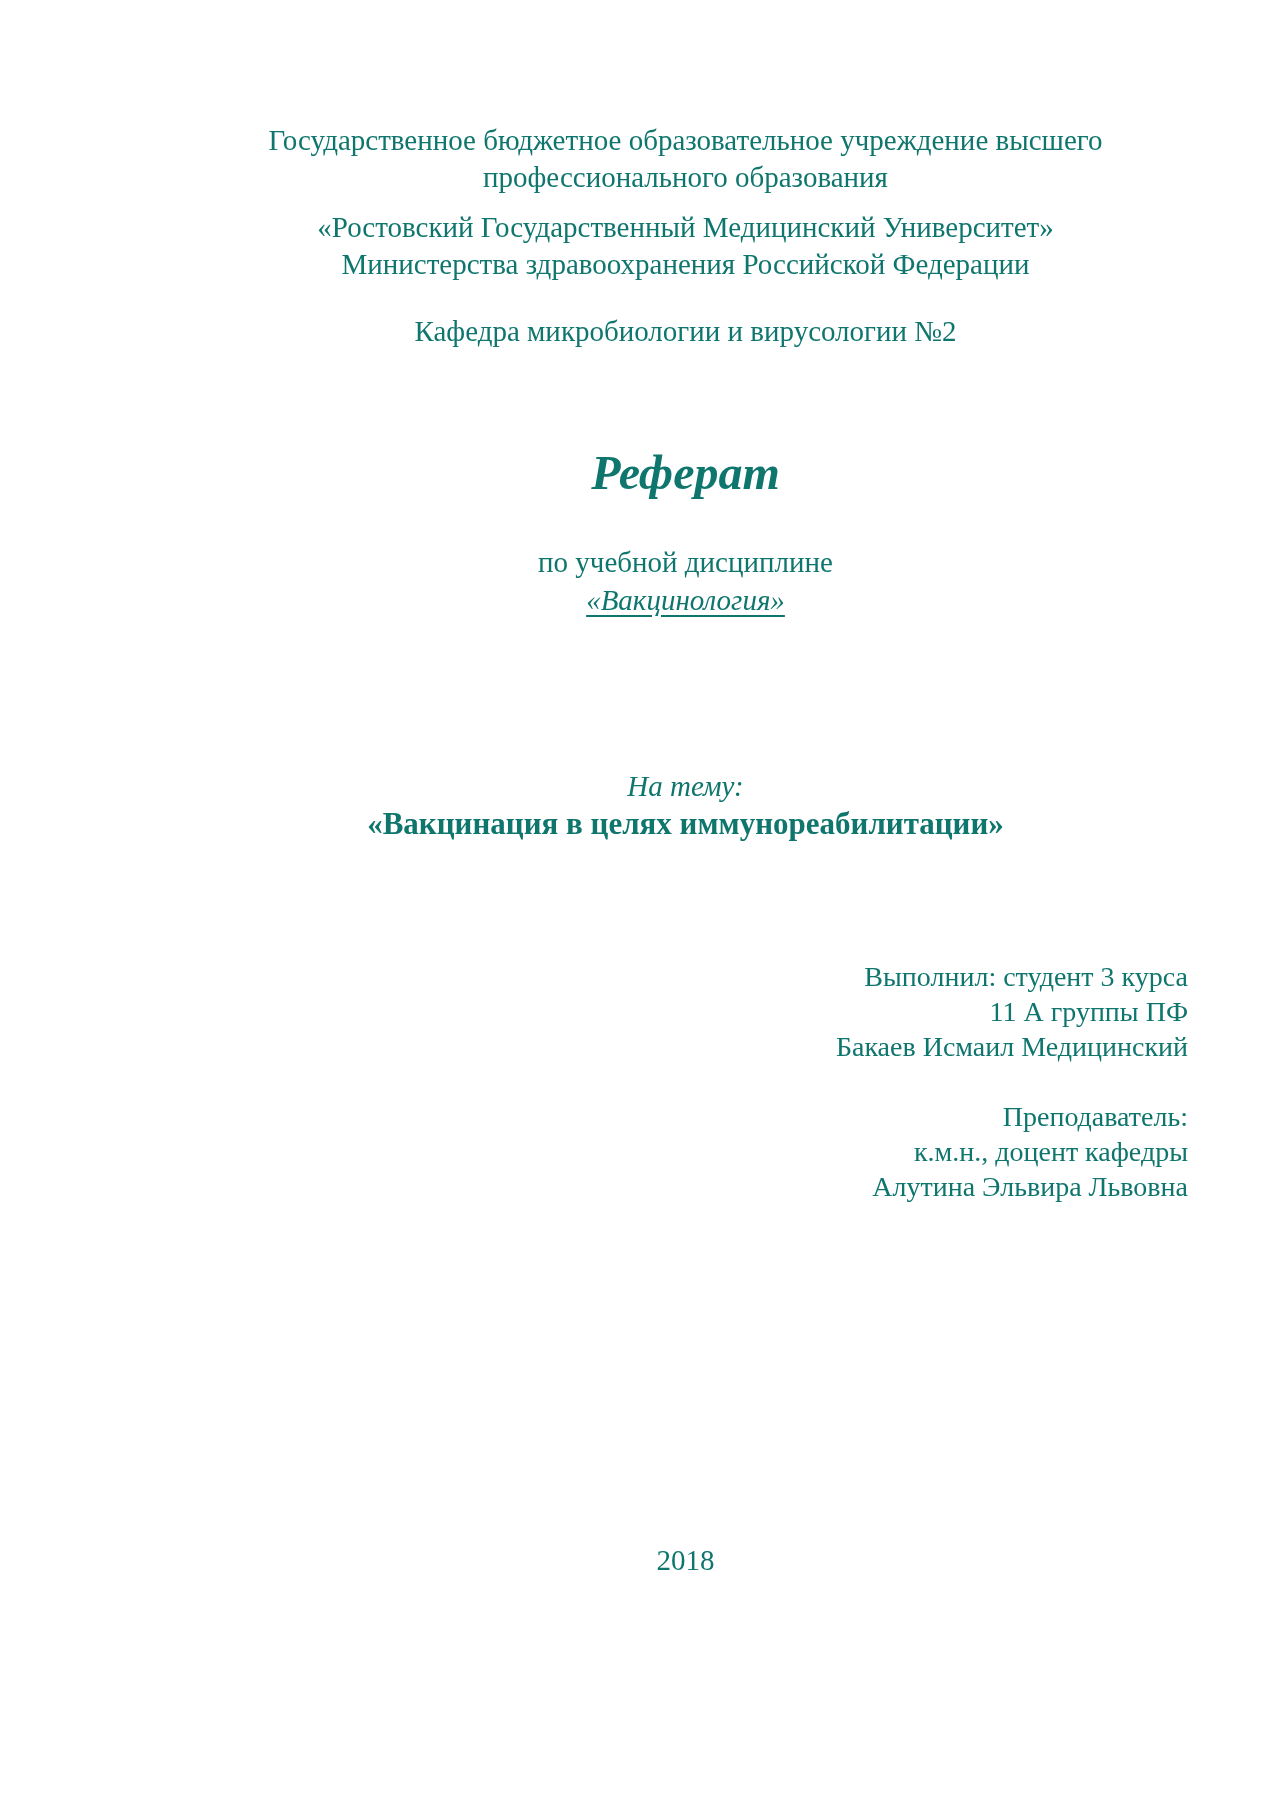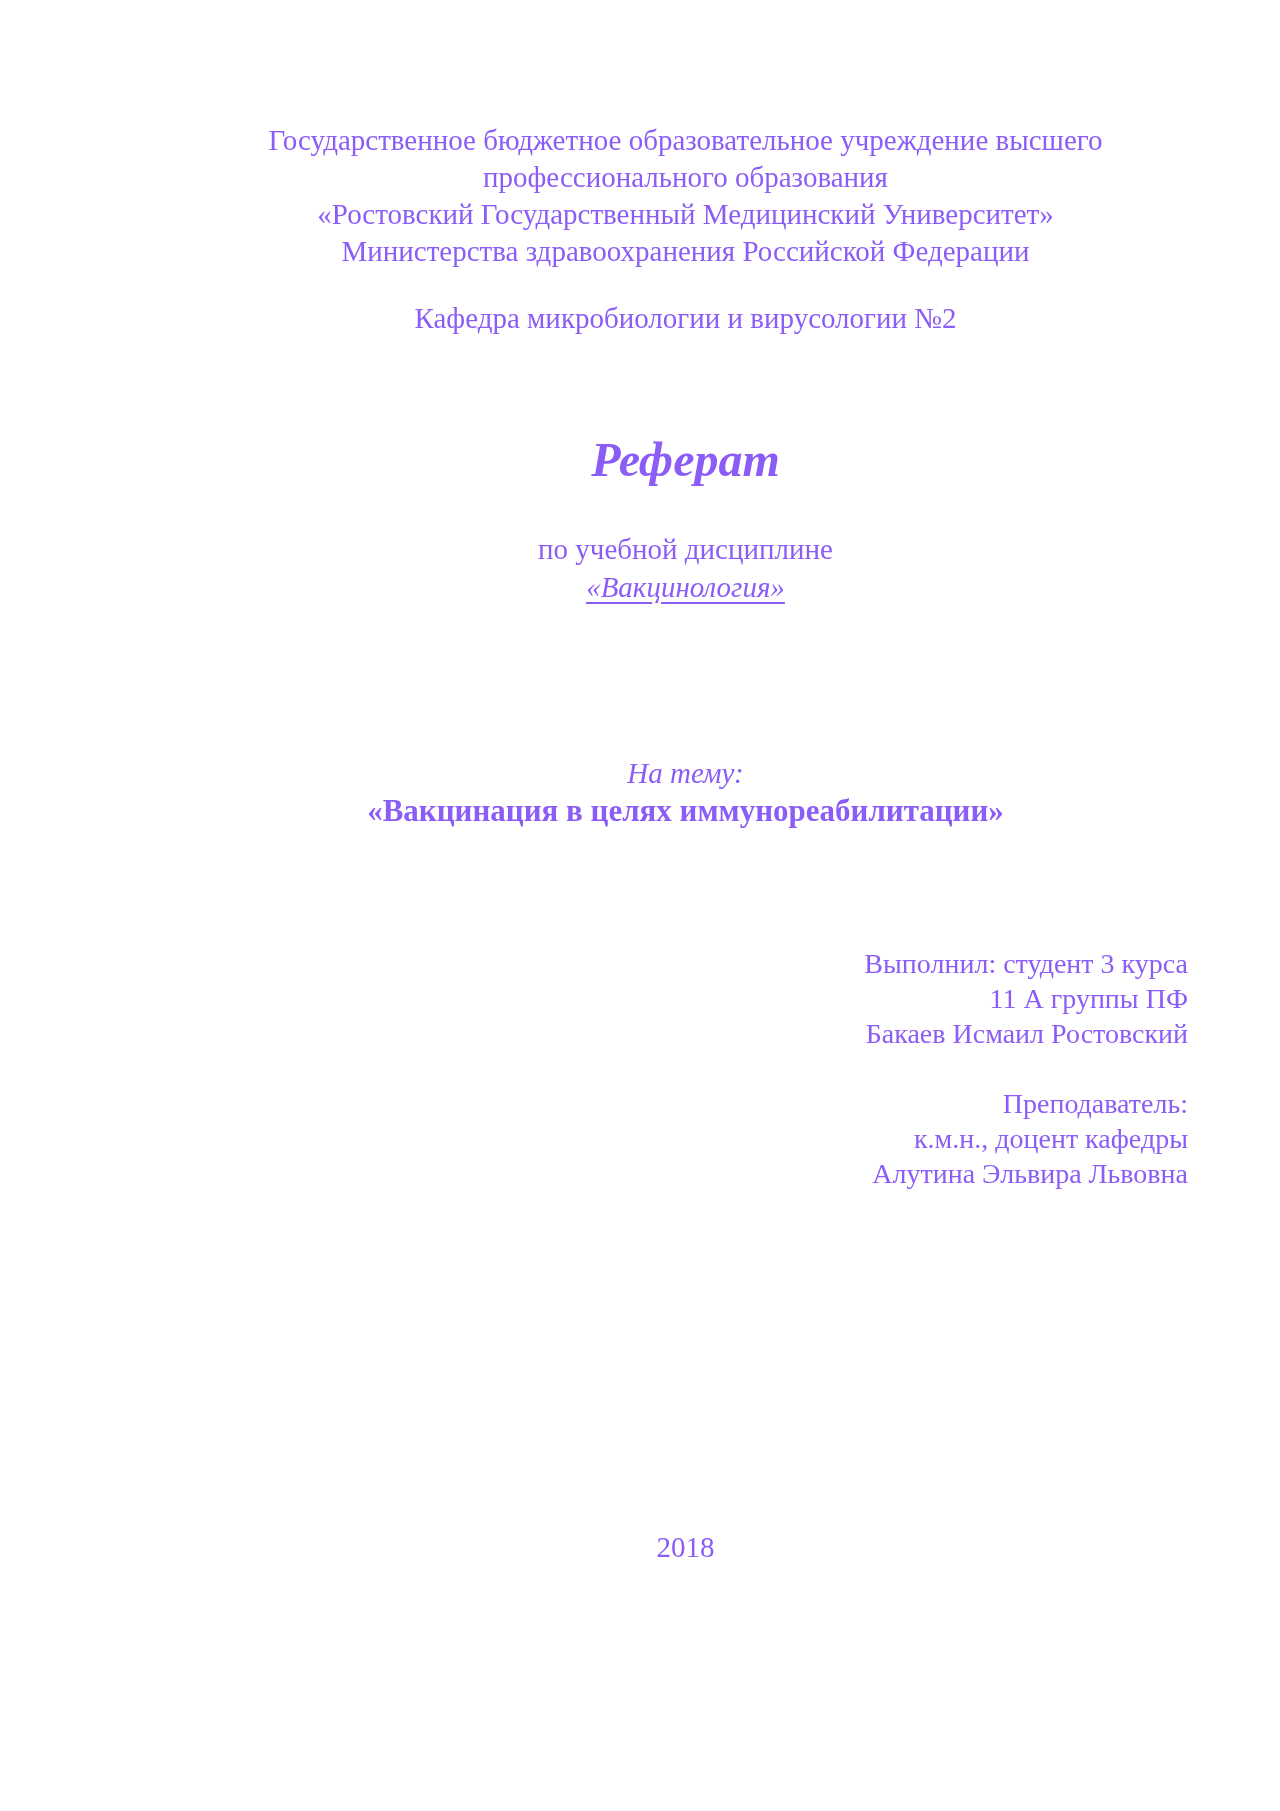--- a/index.html
+++ b/index.html
@@ -3,36 +3,36 @@
 <meta charset="utf-8">
 <style>
   * { margin: 0; padding: 0; box-sizing: border-box; }
   html, body { background: #ffffff; }
   .page {
     position: relative;
     width: 1280px;
     height: 1811px;
     margin: 0 auto;
     background: #ffffff;
-    color: #8b5cf6;
+    color: #0f766e;
     font-family: "Liberation Serif", "DejaVu Serif", serif;
     overflow: hidden;
   }
   .content {
     padding: 122px 92px 0 183px; 
   }
   .center { text-align: center; }
   .right  { text-align: right; }
 
   .body-line {
     font-size: 29px;
     line-height: 37px;
   }
   .institution-block { }
-  .university-block { }
+  .university-block { margin-top: 13px; }
   .department-line { margin-top: 30px; }
 
   .doc-type {
     margin-top: 93px;
     font-size: 48px;
     line-height: 60px;
     font-weight: bold;
     font-style: italic;
     text-align: center;
   }
@@ -84,21 +84,21 @@
     </div>
 
     <div class="topic-block center">
       <div class="topic-label">На тему:</div>
       <div class="topic-title">«Вакцинация в целях иммунореабилитации»</div>
     </div>
 
     <div class="credits-block right">
       <div class="credits-line">Выполнил: студент 3 курса</div>
       <div class="credits-line">11 А группы ПФ</div>
-      <div class="credits-line">Бакаев Исмаил Ростовский</div>
+      <div class="credits-line">Бакаев Исмаил Медицинский</div>
       <div class="credits-spacer"></div>
       <div class="credits-line">Преподаватель:</div>
       <div class="credits-line">к.м.н., доцент кафедры</div>
       <div class="credits-line">Алутина Эльвира Львовна</div>
     </div>
 
     <div class="footer-block center">
       <div class="footer-line">2018</div>
     </div>
 

